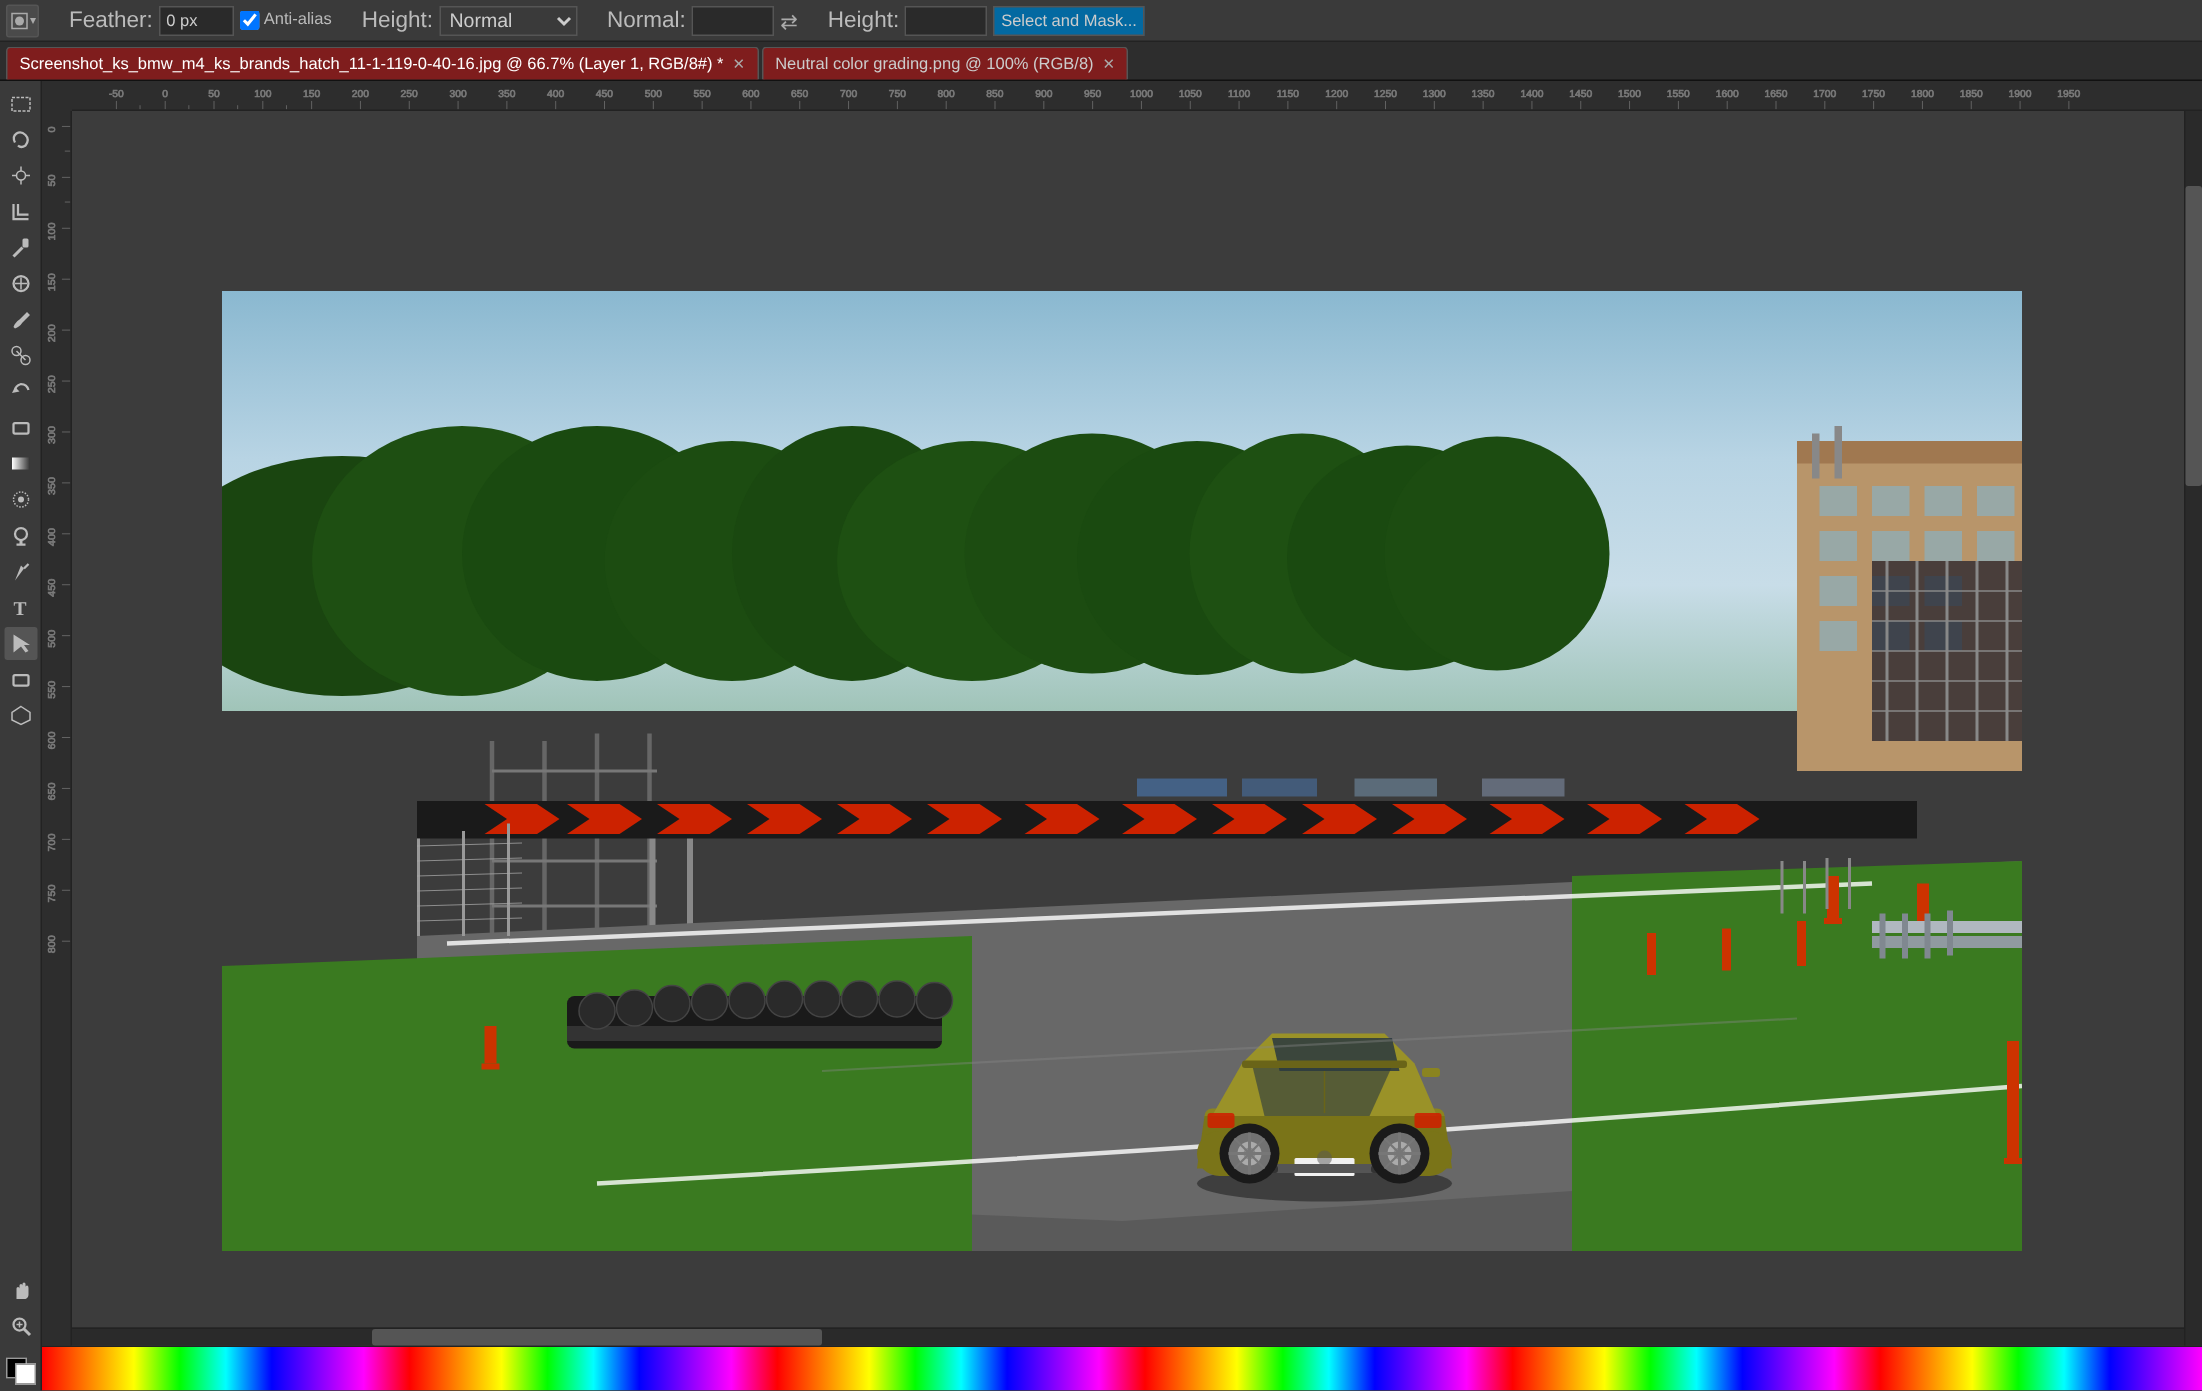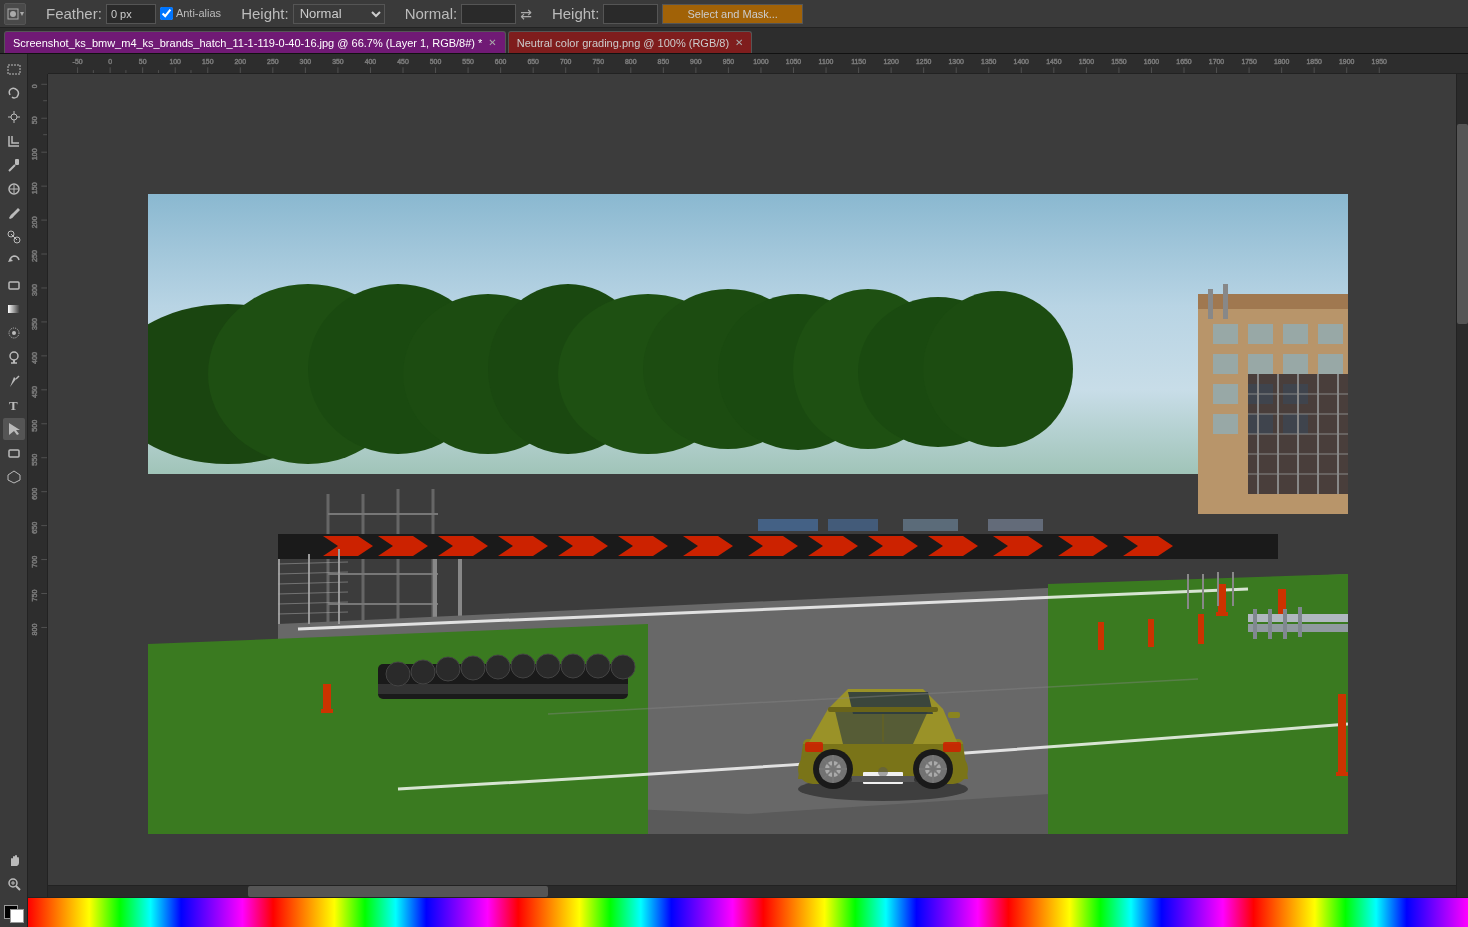--- a/index.html
+++ b/index.html
@@ -56,26 +56,26 @@
     }
     .toolbar-select {
       background: #3a3a3a;
       border: 1px solid #555;
       color: #ccc;
       font-size: 13px;
       height: 20px;
       padding: 0 2px;
     }
     .toolbar-btn {
-      background: #a16207;
+      background: #0369a1;
       border: 1px solid #555;
       color: #ccc;
       font-size: 11px;
       height: 20px;
-      padding: 0 24px;
+      padding: 0 4px;
       cursor: pointer;
       white-space: nowrap;
       text-align: right;
     }
     .toolbar-checkbox-label {
       display: flex;
       gap: 3px;
       font-size: 11px;
       color: #bbb;
       cursor: pointer;
@@ -100,21 +100,21 @@
       display: flex;
       align-items: center;
       padding: 0 8px;
       font-size: 11px;
       color: #ccc;
       cursor: pointer;
       gap: 6px;
       margin-right: 2px;
     }
     .tab.active {
-      background: #701a75;
+      background: #7f1d1d;
       color: #fff;
     }
     .tab-close {
       font-size: 10px;
       color: #aaa;
       cursor: pointer;
     }
 
     
     #main-area {

